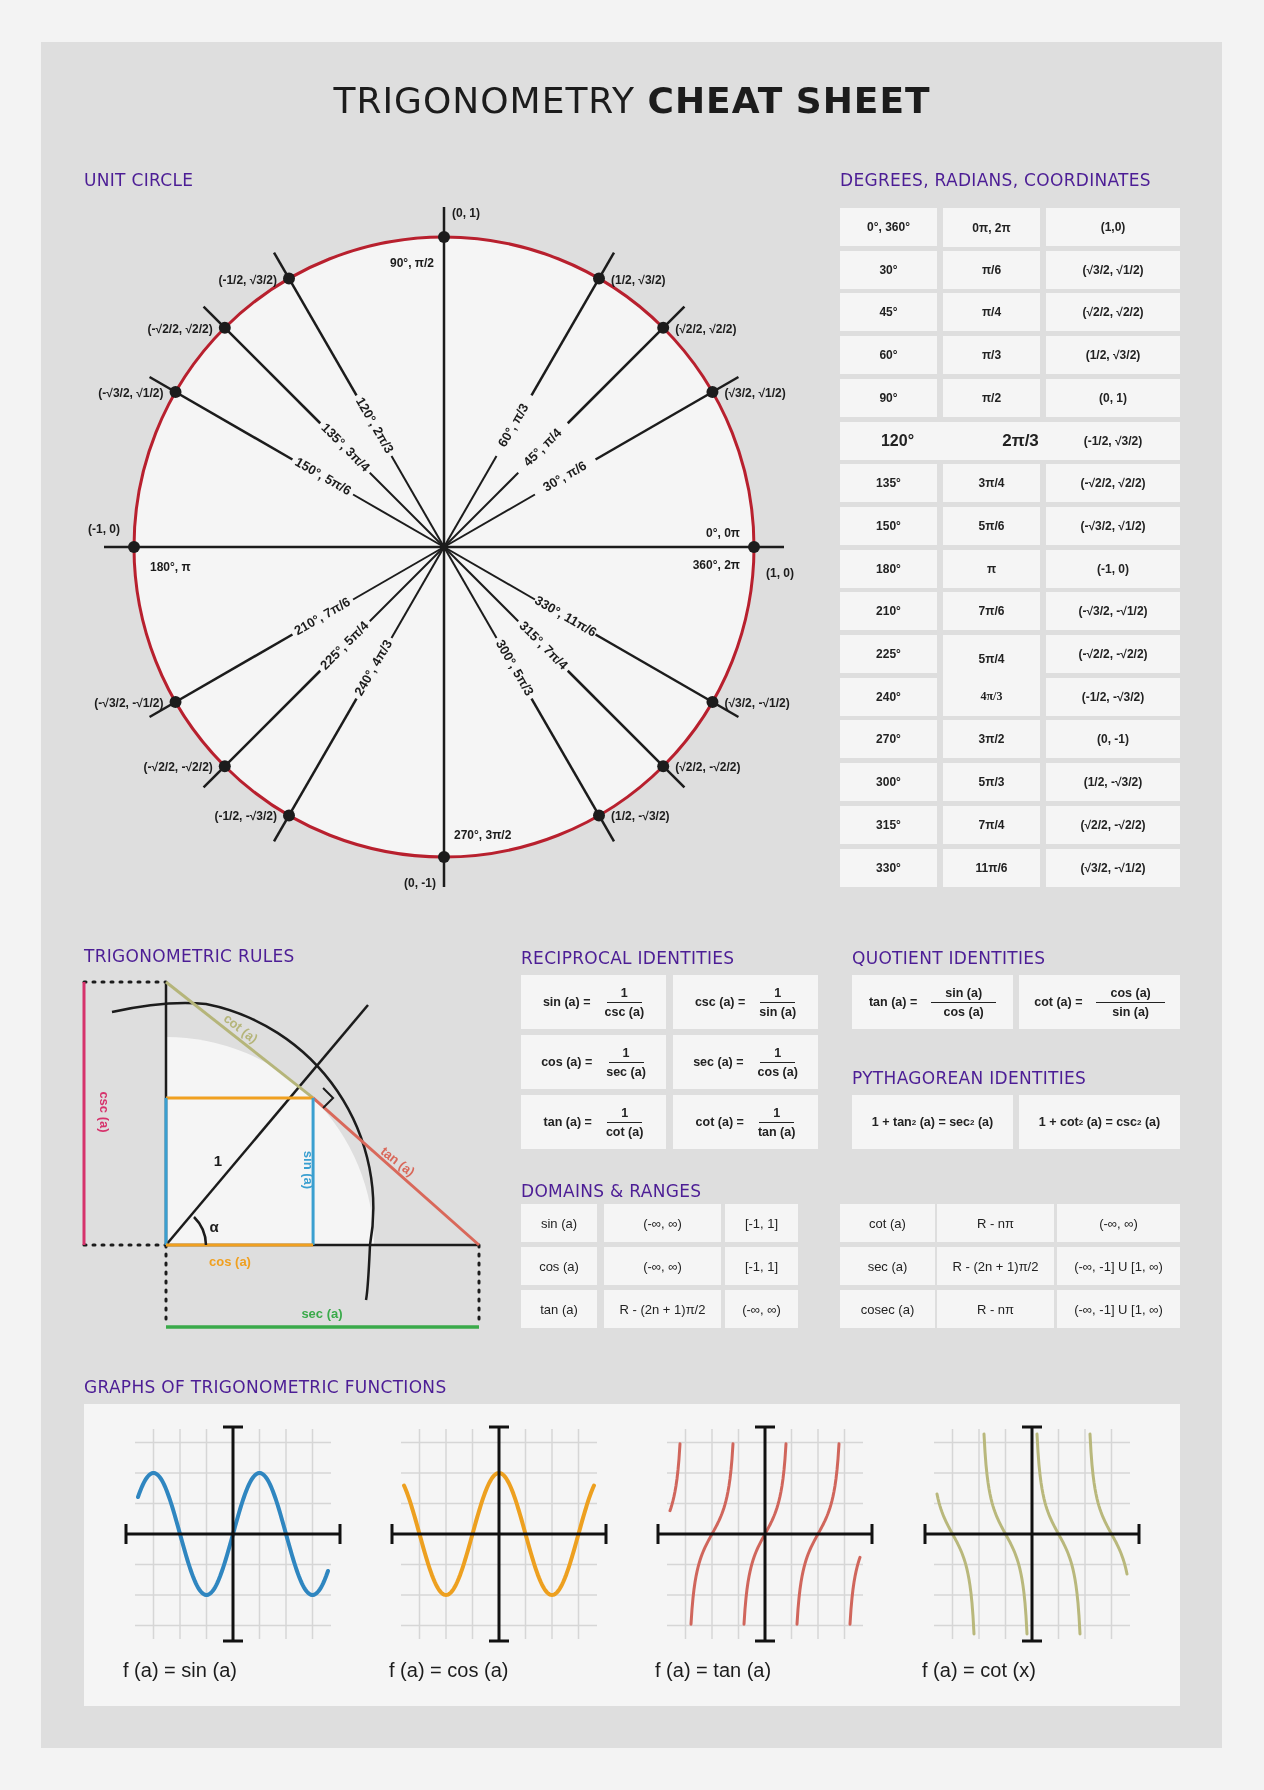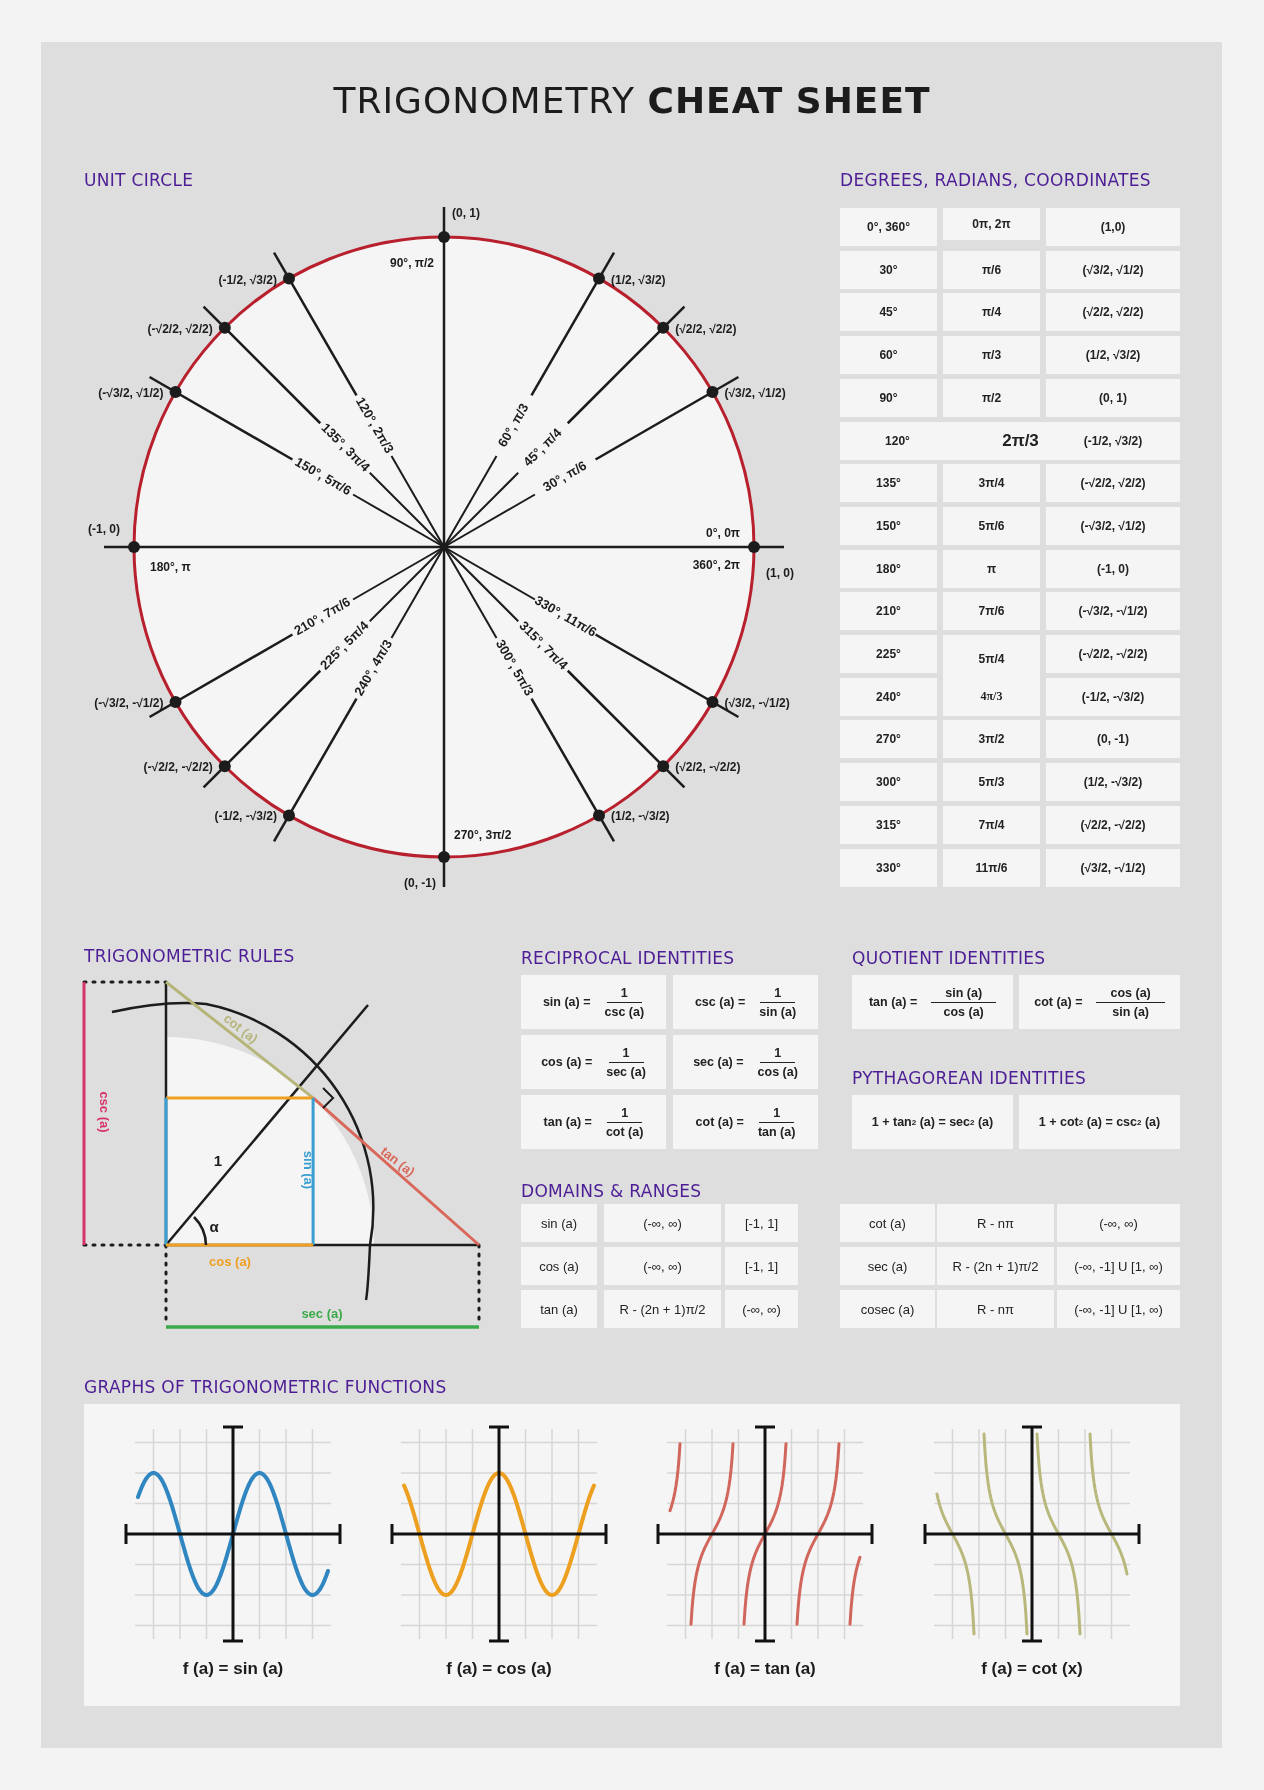--- a/index.html
+++ b/index.html
@@ -9,21 +9,21 @@
   .title b{font-weight:bold;}
   .title span.light{font-weight:normal;}
   .sec-h{position:absolute;font-family:"DejaVu Sans",sans-serif;font-size:17px;color:#4c1d95;letter-spacing:.3px;white-space:nowrap;}
   .cell{position:absolute;background:#f5f5f5;display:flex;align-items:center;justify-content:center;font-size:12.5px;font-weight:bold;color:#222;white-space:nowrap;}
   .cell.dr{font-weight:normal;font-size:13px;}
   .frac{display:inline-flex;flex-direction:column;align-items:center;margin-left:14px;}
   .frac .num{padding:0 14px 2px;border-bottom:1.5px solid #222;}
   .frac .den{padding-top:2px;}
   sup{font-size:8px;}
   .svgabs{position:absolute;left:0;top:0;}
-  .glabel{position:absolute;font-size:17px;font-weight:bold;text-align:center;width:220px;}
+  .glabel{position:absolute;font-size:20px;font-weight:normal;width:220px;}
 </style>
 </head>
 <body>
 
 <div class="panel"></div>
 
 <div class="title">
   <span class="light">TRIGONOMETRY</span>
   <b>CHEAT</b>
   <b>SHEET</b>
@@ -145,35 +145,35 @@
     <g>
       <circle cx="712.4678751731759" cy="702.0000000000001" r="6" fill="#1c1c1c"></circle>
       <text x="724.4678751731759" y="707.0000000000001" text-anchor="start" font-size="12" font-weight="bold" font-family="Liberation Sans, sans-serif" fill="#1c1c1c">(√3/2, -√1/2)</text>
       <text x="565.2435565298214" y="617" text-anchor="middle" dominant-baseline="middle" font-size="13" font-weight="bold" font-family="Liberation Sans, sans-serif" fill="#1c1c1c" transform="rotate(-330 565.2435565298214 617)">330°, 11π/6</text>
     </g>
     <circle cx="444" cy="547" r="4" fill="#1c1c1c"></circle>
   </svg>
 
 <div id="tbl">
     <div class="cell" style="left:840px;top:208px;width:97px;height:38px;font-size:12px;">0°, 360°</div>
-    <div class="cell" style="left:943px;top:208px;width:97px;height:32px;font-size:12px;">0π, 2π</div>
+    <div class="cell" style="left:943px;top:208px;width:97px;height:39px;font-size:12px;">0π, 2π</div>
     <div class="cell" style="left:1046px;top:208px;width:134px;height:38px;font-size:12px;">(1,0)</div>
     <div class="cell" style="left:840px;top:250.7px;width:97px;height:38px;font-size:12px;">30°</div>
     <div class="cell" style="left:943px;top:250.7px;width:97px;height:38px;font-size:12px;">π/6</div>
     <div class="cell" style="left:1046px;top:250.7px;width:134px;height:38px;font-size:12px;">(√3/2, √1/2)</div>
     <div class="cell" style="left:840px;top:293.4px;width:97px;height:38px;font-size:12px;">45°</div>
     <div class="cell" style="left:943px;top:293.4px;width:97px;height:38px;font-size:12px;">π/4</div>
     <div class="cell" style="left:1046px;top:293.4px;width:134px;height:38px;font-size:12px;">(√2/2, √2/2)</div>
     <div class="cell" style="left:840px;top:336.1px;width:97px;height:38px;font-size:12px;">60°</div>
     <div class="cell" style="left:943px;top:336.1px;width:97px;height:38px;font-size:12px;">π/3</div>
     <div class="cell" style="left:1046px;top:336.1px;width:134px;height:38px;font-size:12px;">(1/2, √3/2)</div>
     <div class="cell" style="left:840px;top:378.8px;width:97px;height:38px;font-size:12px;">90°</div>
     <div class="cell" style="left:943px;top:378.8px;width:97px;height:38px;font-size:12px;">π/2</div>
     <div class="cell" style="left:1046px;top:378.8px;width:134px;height:38px;font-size:12px;">(0, 1)</div>
-    <div class="cell" style="left:840px;top:421.5px;width:115px;height:38px;font-size:12px;">120°</div>
+    <div class="cell" style="left:840px;top:421.5px;width:115px;height:38px;font-size:16px;">120°</div>
     <div class="cell" style="left:943px;top:421.5px;width:75px;height:38px;font-size:17px;padding-left:40px;">2π/3</div>
     <div class="cell" style="left:1046px;top:421.5px;width:134px;height:38px;font-size:12px;">(-1/2, √3/2)</div>
     <div class="cell" style="left:840px;top:464.20000000000005px;width:97px;height:38px;font-size:12px;">135°</div>
     <div class="cell" style="left:943px;top:464.20000000000005px;width:97px;height:38px;font-size:12px;">3π/4</div>
     <div class="cell" style="left:1046px;top:464.20000000000005px;width:134px;height:38px;font-size:12px;">(-√2/2, √2/2)</div>
     <div class="cell" style="left:840px;top:506.90000000000003px;width:97px;height:38px;font-size:12px;">150°</div>
     <div class="cell" style="left:943px;top:506.90000000000003px;width:97px;height:38px;font-size:12px;">5π/6</div>
     <div class="cell" style="left:1046px;top:506.90000000000003px;width:134px;height:38px;font-size:12px;">(-√3/2, √1/2)</div>
     <div class="cell" style="left:840px;top:549.6px;width:97px;height:38px;font-size:12px;">180°</div>
     <div class="cell" style="left:943px;top:549.6px;width:97px;height:38px;font-size:12px;">π</div>

